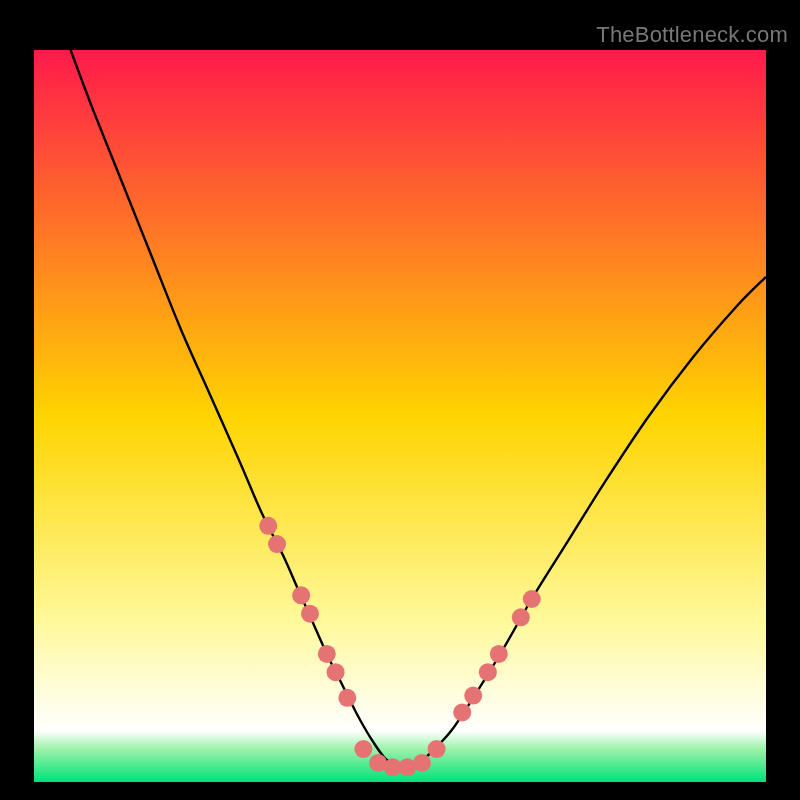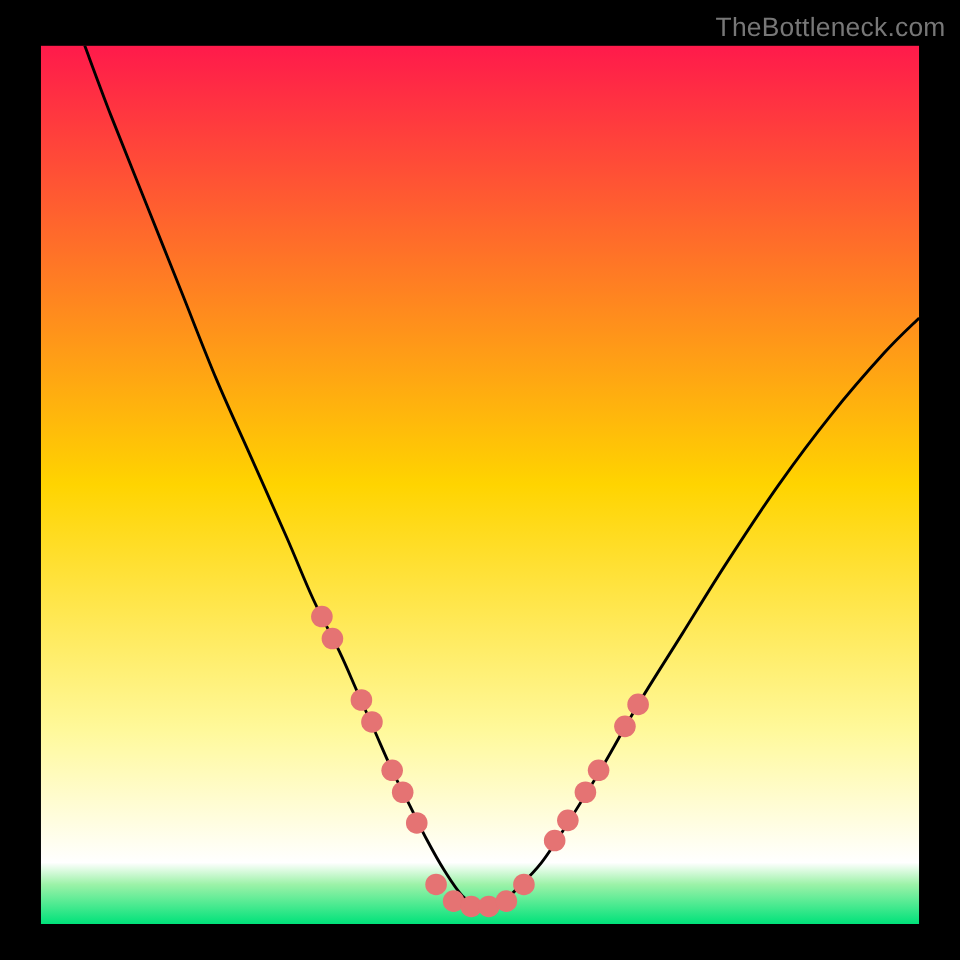--- a/index.html
+++ b/index.html
@@ -7,21 +7,21 @@
     padding: 0;
     width: 800px;
     height: 800px;
     background: #000;
     overflow: hidden;
     font-family: Arial, Helvetica, sans-serif;
   }
   .frame {
     position: absolute;
     left: 0;
-    top: 4px;
+    top: 16px;
     width: 800px;
     height: 560px;
     background: #000;
   }
   .watermark {
     position: absolute;
     top: 6px;
     right: 12px;
     color: #777;
     font-size: 22px;

